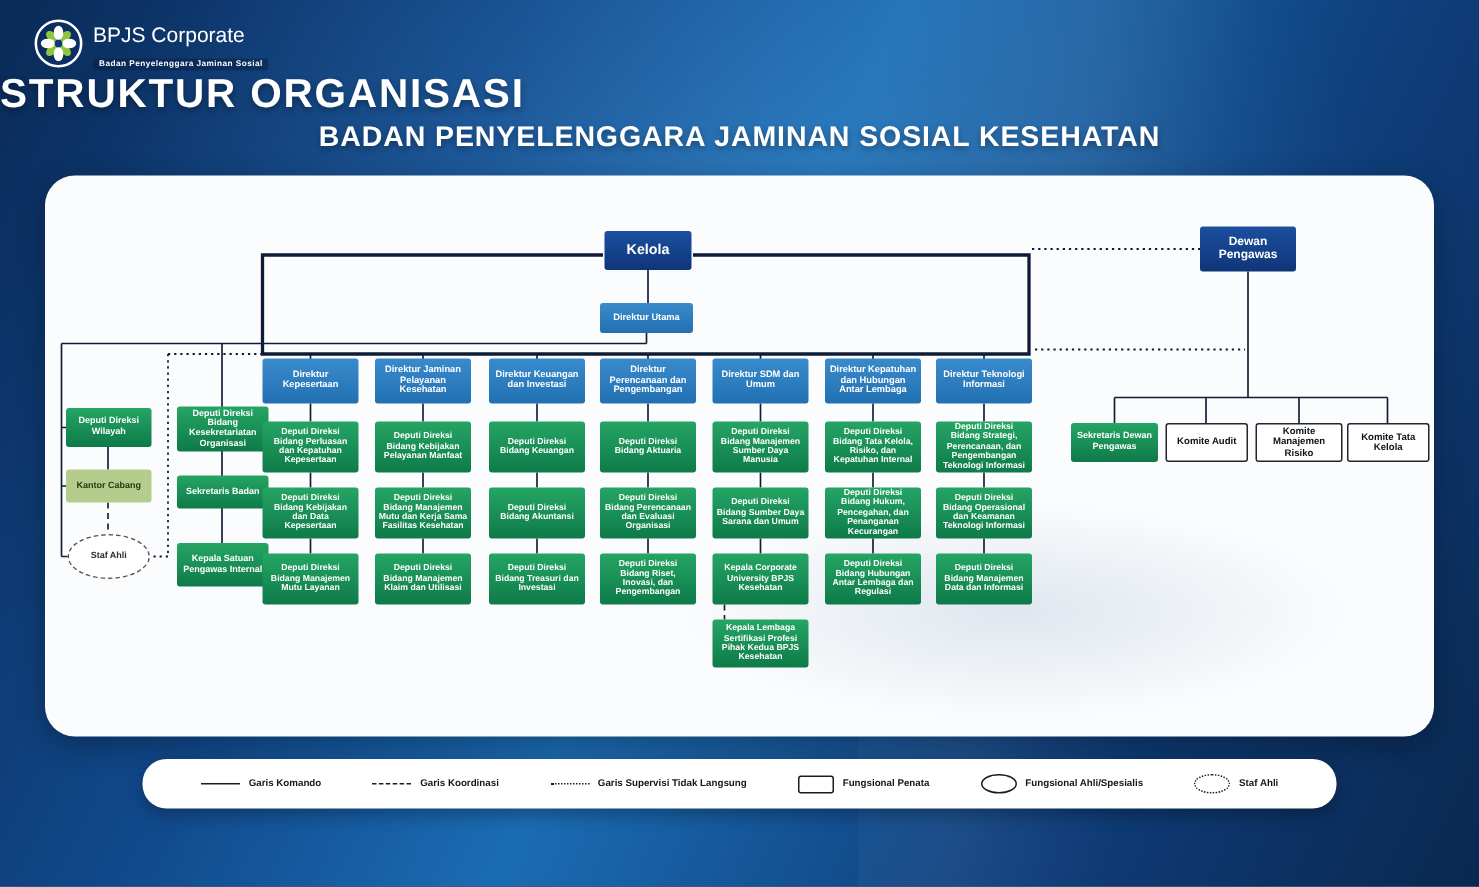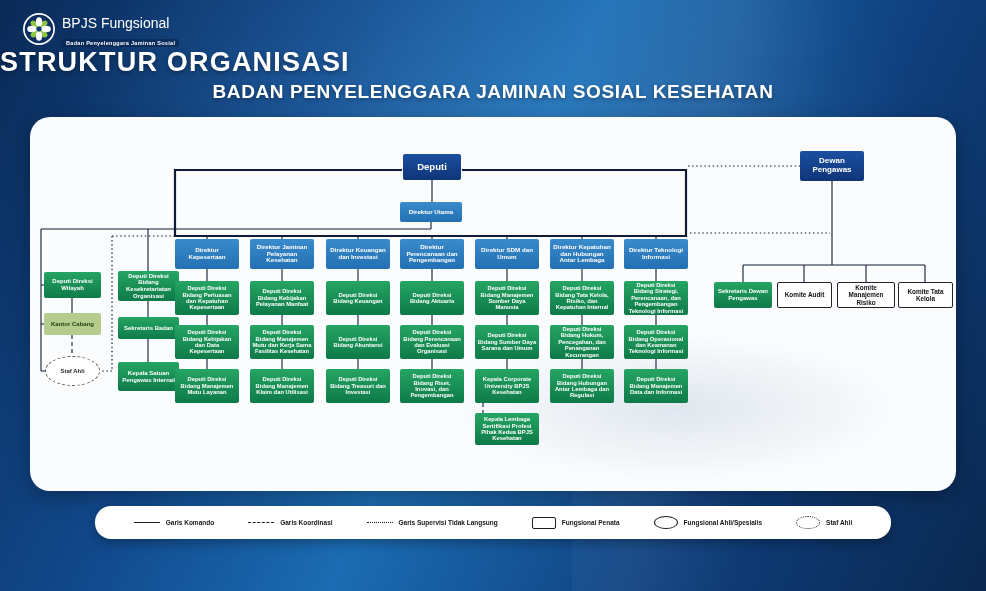--- a/index.html
+++ b/index.html
@@ -69,21 +69,21 @@
         <ellipse cx="18" cy="10.5" rx="3.4" ry="5"></ellipse>
           <ellipse cx="18" cy="25.5" rx="3.4" ry="5"></ellipse>
         <ellipse cx="10.5" cy="18" rx="5" ry="3.4"></ellipse>
           <ellipse cx="25.5" cy="18" rx="5" ry="3.4"></ellipse>
       </g>
       <circle cx="18" cy="18" r="2.6" fill="#0e3a77"></circle>
     </svg>
     <div>
       <div class="logo-name">
         <span class="b">BPJS</span>
-        <span>Fungsional</span>
+        <span>Corporate</span>
       </div>
       <div class="logo-tagline">Badan Penyelenggara Jaminan Sosial</div>
     </div>
   </div>
 
   <div class="title1">STRUKTUR ORGANISASI</div>
   <div class="title2">BADAN PENYELENGGARA JAMINAN SOSIAL KESEHATAN</div>
 
   <div class="panel"></div>
 
@@ -93,21 +93,21 @@
          M72 298 V313 M148 229 V362
          M207 236 V240 M282 236 V240 M358 236 V240 M432 236 V240 M507 236 V240 M582 236 V240 M656 236 V240
          M207 269 V281 M282 269 V281 M358 269 V281 M432 269 V281 M507 269 V281 M582 269 V281 M656 269 V281
          M207 315 V325 M282 315 V325 M358 315 V325 M432 315 V325 M507 315 V325 M582 315 V325 M656 315 V325
          M207 359 V369 M282 359 V369 M358 359 V369 M432 359 V369 M507 359 V369 M582 359 V369 M656 359 V369
          M832 181 V265 M743 265 H925 M743 265 V282 M804 265 V282 M866 265 V282 M925 265 V282"></path>
     <path fill="none" stroke="#101c36" stroke-width="1.1" stroke-dasharray="4 3" d="M72 335 V356 M483 403 V413"></path>
     <path fill="none" stroke="#101c36" stroke-width="1.2" stroke-dasharray="1.5 2.6" d="M688 166 H800 M690 233 H830 M175 236 H112 M112 236 V371 M112 371 H101"></path>
   </svg>
 
-  <div class="box navy fs-direksi" style="left:403px;top:154px;width:58px;height:26px;">Deputi</div>
+  <div class="box navy fs-direksi" style="left:403px;top:154px;width:58px;height:26px;">Kelola</div>
   <div class="box navy fs-dewan" style="left:800px;top:151px;width:64px;height:30px;">Dewan Pengawas</div>
   <div class="box blue fs-dir" style="left:400px;top:202px;width:62px;height:20px;">Direktur Utama</div>
 
   <div class="box green fs-side" style="left:44px;top:272px;width:57px;height:26px;">Deputi Direksi Wilayah</div>
   <div class="box light-green fs-side" style="left:44px;top:313px;width:57px;height:22px;">Kantor Cabang</div>
   <div class="box ellipse fs-side" style="left:45px;top:356px;width:55px;height:30px;">Staf Ahli</div>
 
   <div class="box green fs-side" style="left:118px;top:271px;width:61px;height:30px;">Deputi Direksi Bidang Kesekretariatan Organisasi</div>
   <div class="box green fs-side" style="left:118px;top:317px;width:61px;height:22px;">Sekretaris Badan</div>
   <div class="box green fs-side" style="left:118px;top:362px;width:61px;height:29px;">Kepala Satuan Pengawas Internal</div>

